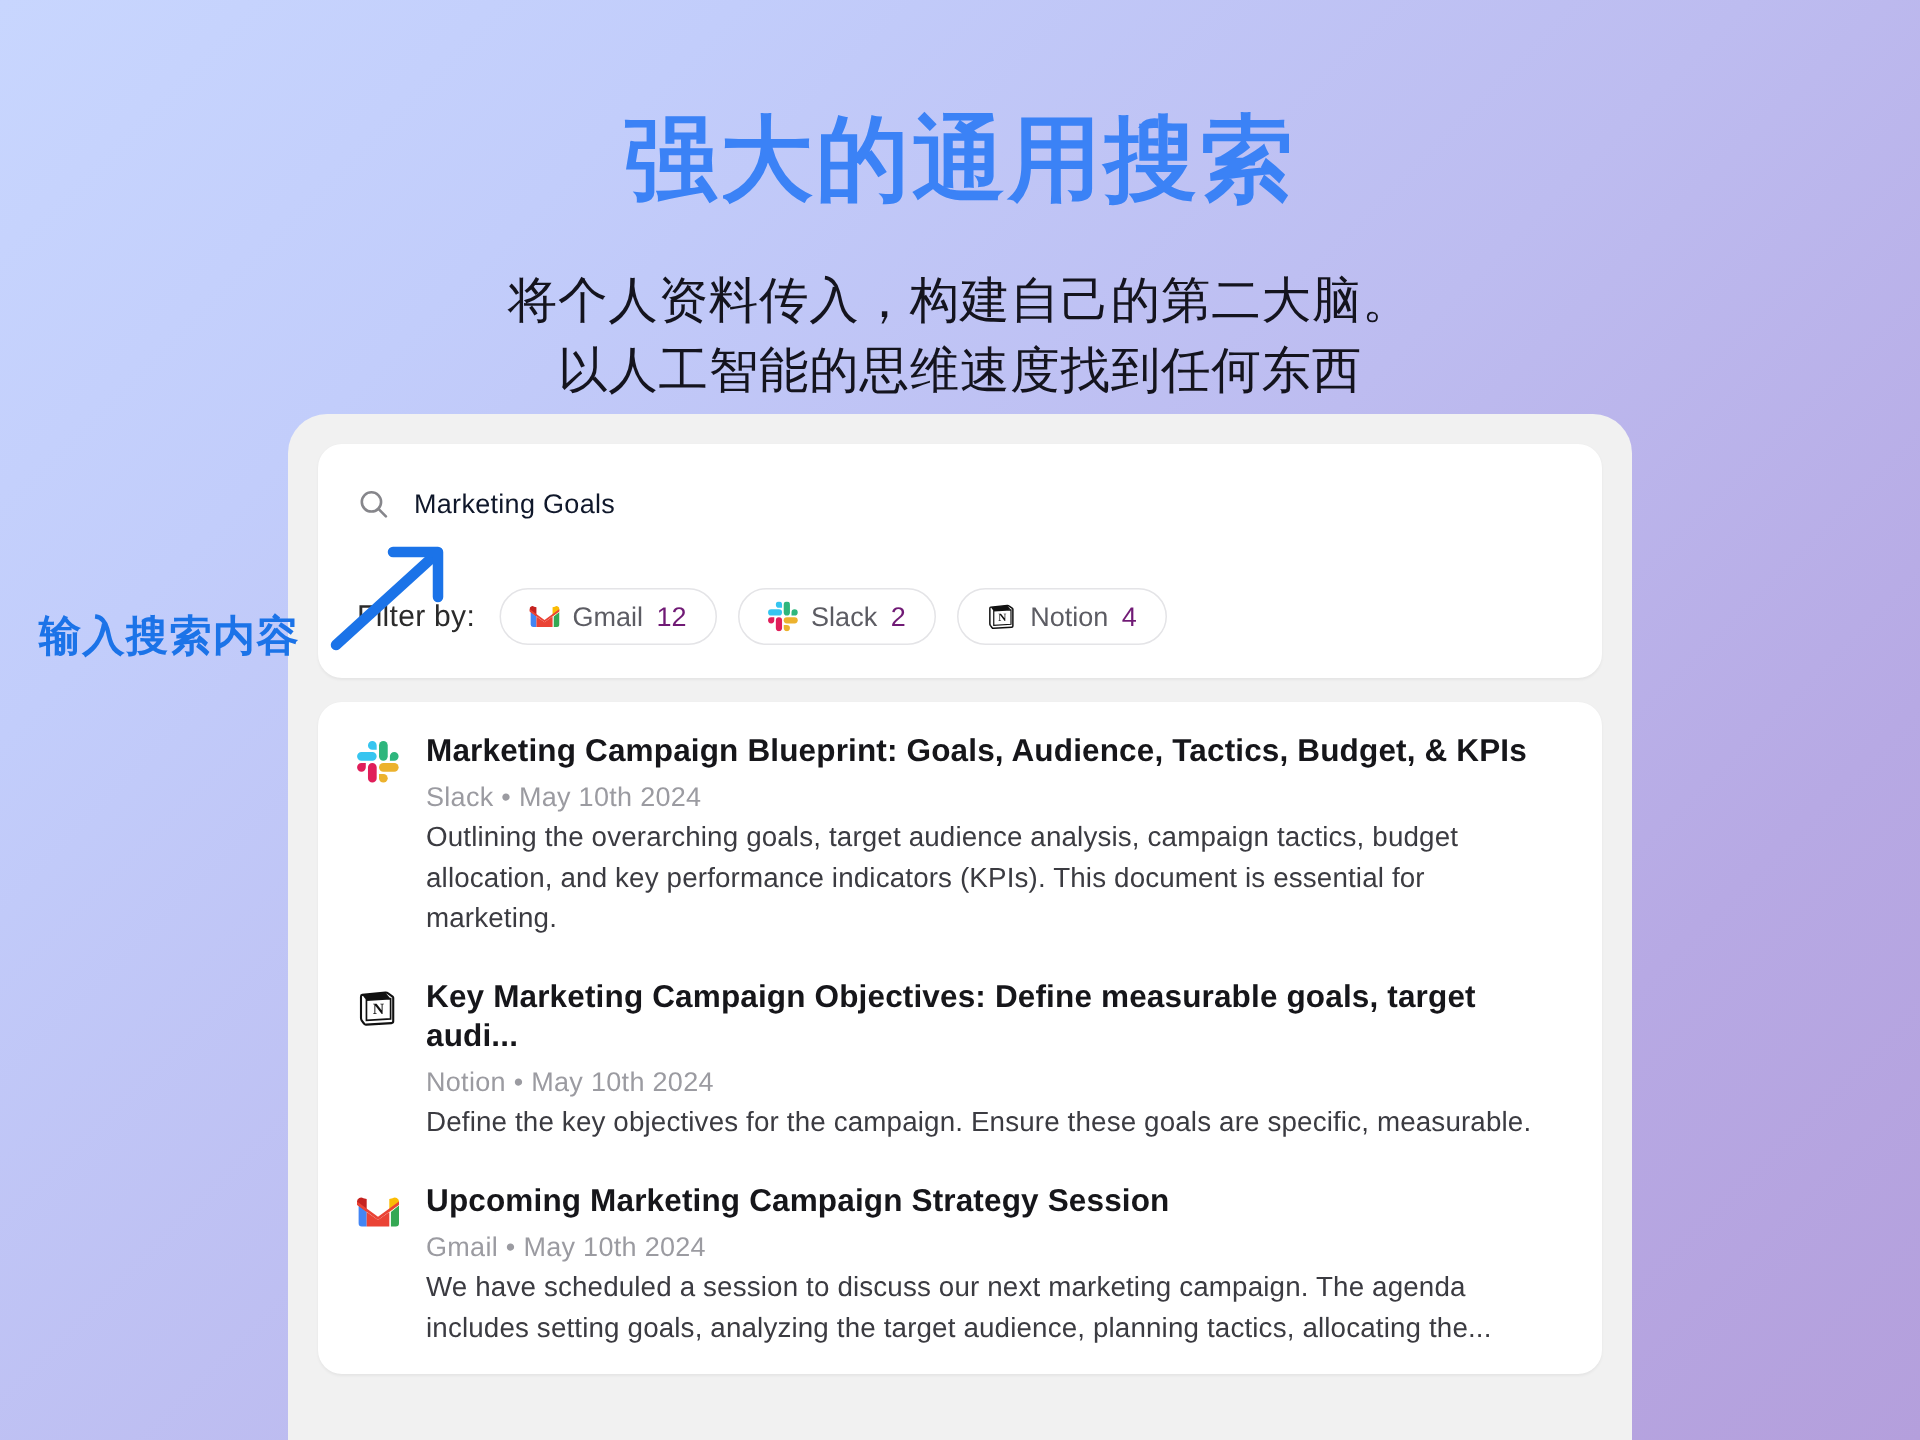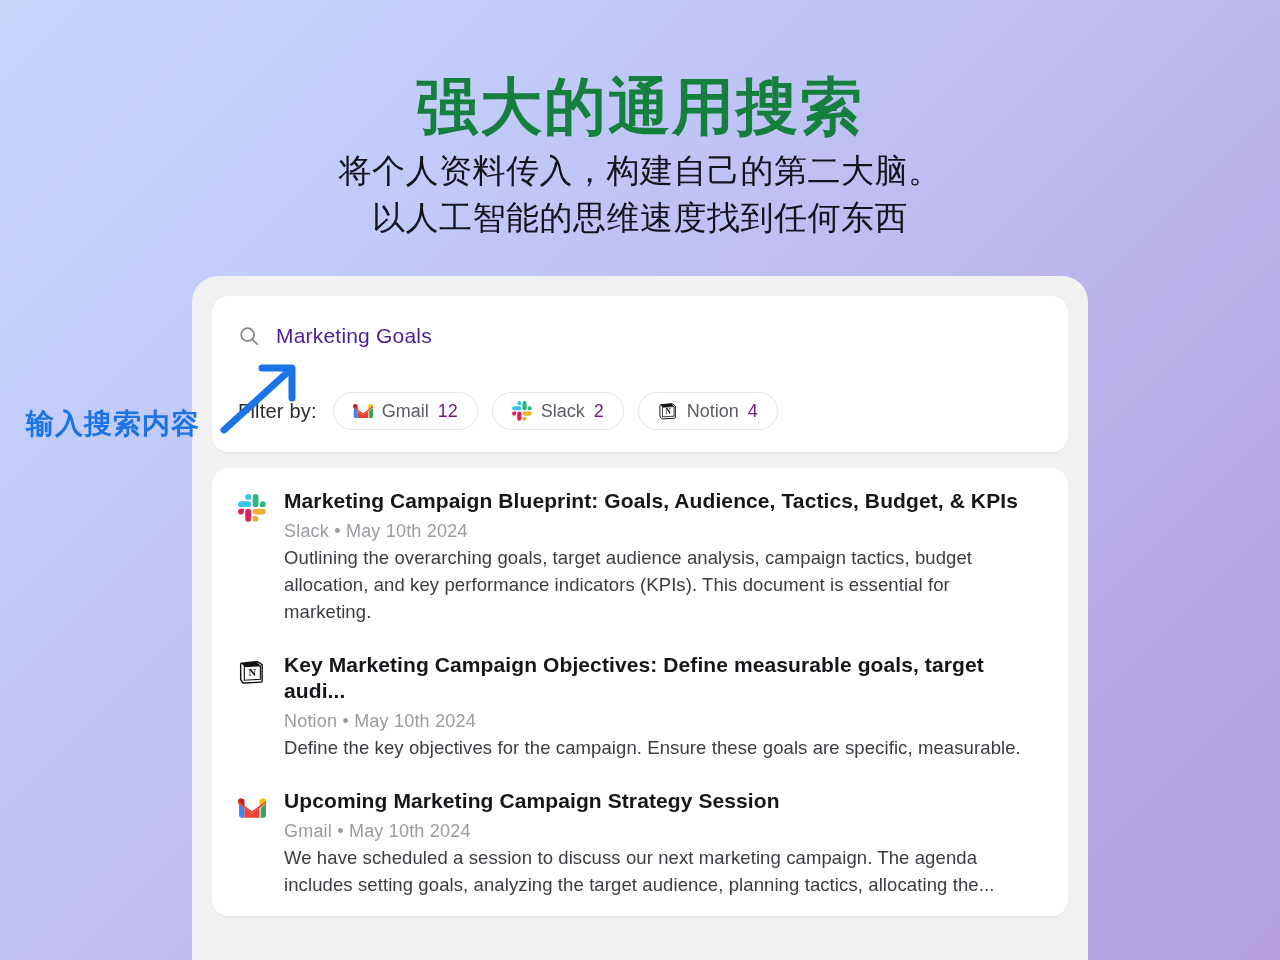--- a/index.html
+++ b/index.html
@@ -9,26 +9,26 @@
     background: linear-gradient(135deg, #c8d6fe 0%, #c2cdfb 22%, #bdbcf0 52%, #b7a9e4 78%, #b49fdc 100%);
     overflow: hidden;
     position: relative;
   }
 
   
   .hero { width: 100%; padding-top: 74px; text-align: center; }
   .hero-title {
     font-size: 62px;
     font-weight: 700;
-    color: #15803d;
+    color: #3b82f6;
     letter-spacing: 2px;
     line-height: 1.08;
   }
   .hero-sub {
-    margin-top: 7px;
+    margin-top: 36px;
     font-size: 33px;
     font-weight: 400;
     color: #14141e;
     line-height: 1.42;
     letter-spacing: 0.5px;
   }
 
   
   .app-panel {
     position: absolute;
@@ -45,22 +45,22 @@
     background: #ffffff;
     border-radius: 16px;
     height: 156px;
     padding: 22px 26px 0 26px;
     position: relative;
     box-shadow: 0 1px 2px rgba(0,0,0,0.05);
   }
   .search-row { display: flex; align-items: center; gap: 16px; height: 36px; }
   .search-icon { width: 22px; height: 22px; flex: none; }
   .search-text {
-    font-size: 21px;
-    color: #4c1d95;
+    font-size: 18px;
+    color: #0f172a;
     letter-spacing: 0.2px;
     text-align: center;
   }
 
   .filter-row {
     position: absolute;
     left: 26px;
     bottom: 22px;
     display: flex;
     align-items: center;

